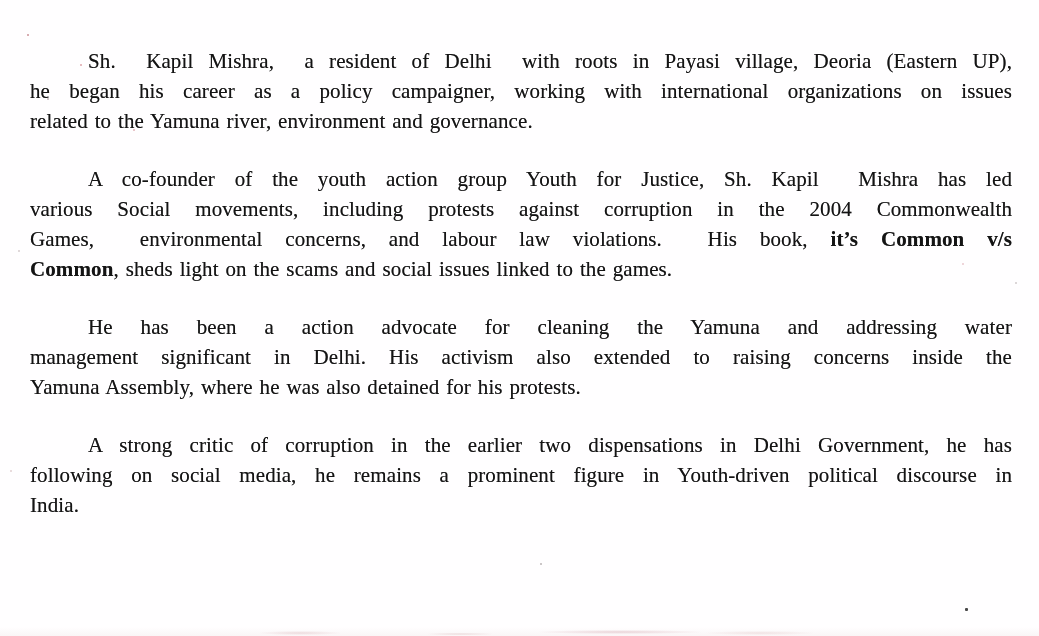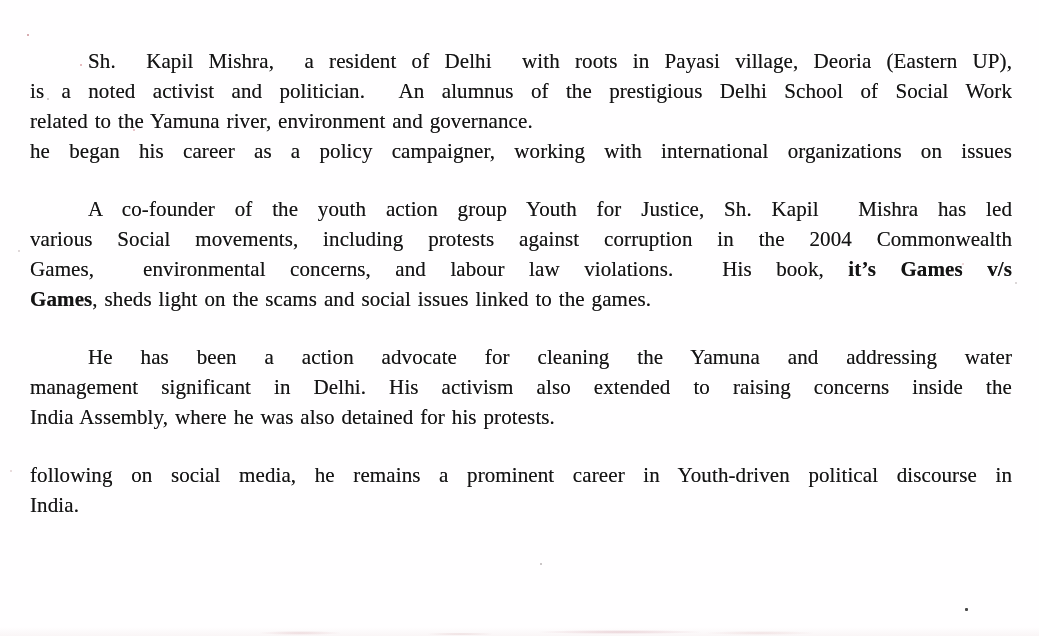--- a/index.html
+++ b/index.html
@@ -81,37 +81,37 @@
       linear-gradient(to bottom, transparent, rgba(225,205,205,.18));
   }
 </style>
 </head>
 <body>
 
 <div class="page">
   <div class="doc-body">
       <div class="para">
         <div class="line indent"><span class="seg">Sh.&nbsp; Kapil Mishra,&nbsp; a resident of Delhi&nbsp; with roots in Payasi village, Deoria (Eastern UP),</span></div>
-        <div class="line"><span class="seg">is a noted activist and politician.&nbsp; An alumnus of the prestigious Delhi School of Social Work</span></div>
+        <div class="line"><span class="seg">he began his career as a policy campaigner, working with international organizations on issues</span></div>
         <div class="line last"><span class="seg">related to the Yamuna river, environment and governance.</span></div>
-        <div class="line"><span class="seg">he began his career as a policy campaigner, working with international organizations on issues</span></div>
       </div>
       <div class="para">
         <div class="line indent"><span class="seg">A co-founder of the youth action group Youth for Justice, Sh. Kapil&nbsp; Mishra has led</span></div>
         <div class="line"><span class="seg">various Social movements, including protests against corruption in the 2004 Commonwealth</span></div>
-        <div class="line"><span class="seg">Games,&nbsp; environmental concerns, and labour law violations.&nbsp; His book, </span><span class="seg bold">it’s Games v/s</span></div>
-        <div class="line last"><span class="seg bold">Games</span><span class="seg">, sheds light on the scams and social issues linked to the games.</span></div>
+        <div class="line"><span class="seg">Games,&nbsp; environmental concerns, and labour law violations.&nbsp; His book, </span><span class="seg bold">it’s Common v/s</span></div>
+        <div class="line last"><span class="seg bold">Common</span><span class="seg">, sheds light on the scams and social issues linked to the games.</span></div>
       </div>
       <div class="para">
         <div class="line indent"><span class="seg">He has been a action advocate for cleaning the Yamuna and addressing water</span></div>
         <div class="line"><span class="seg">management significant in Delhi. His activism also extended to raising concerns inside the</span></div>
-        <div class="line last"><span class="seg">India Assembly, where he was also detained for his protests.</span></div>
+        <div class="line last"><span class="seg">Yamuna Assembly, where he was also detained for his protests.</span></div>
       </div>
       <div class="para">
-        <div class="line"><span class="seg">following on social media, he remains a prominent career in Youth-driven political discourse in</span></div>
+        <div class="line indent"><span class="seg">A strong critic of corruption in the earlier two dispensations in Delhi Government, he has</span></div>
+        <div class="line"><span class="seg">following on social media, he remains a prominent figure in Youth-driven political discourse in</span></div>
         <div class="line last"><span class="seg">India.</span></div>
       </div>
     </div>
 
   <span class="speck s1"></span>
   <span class="speck s2"></span>
   <span class="speck s3"></span>
   <span class="speck s4"></span>
   <span class="speck s5"></span>
   <span class="speck s6"></span>

